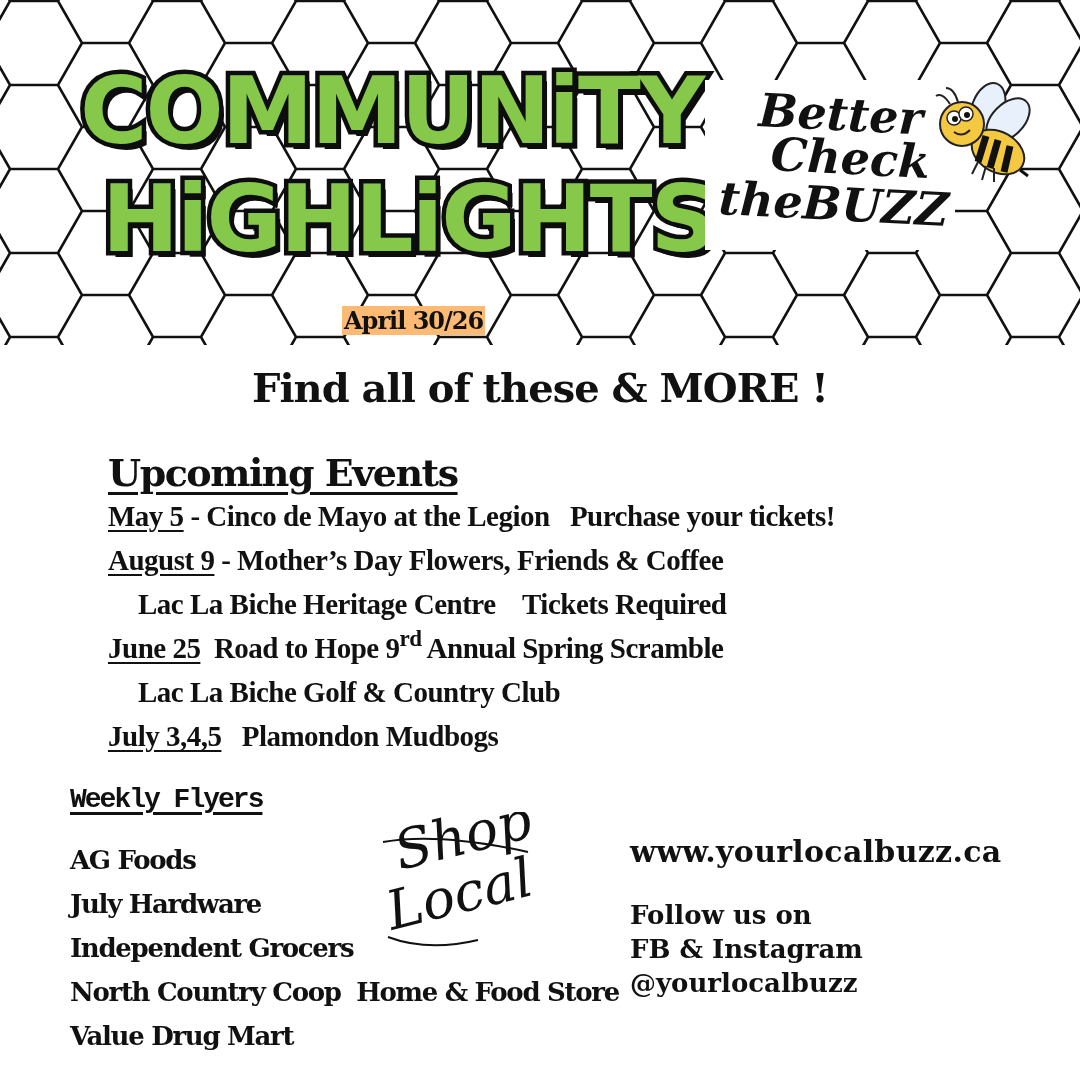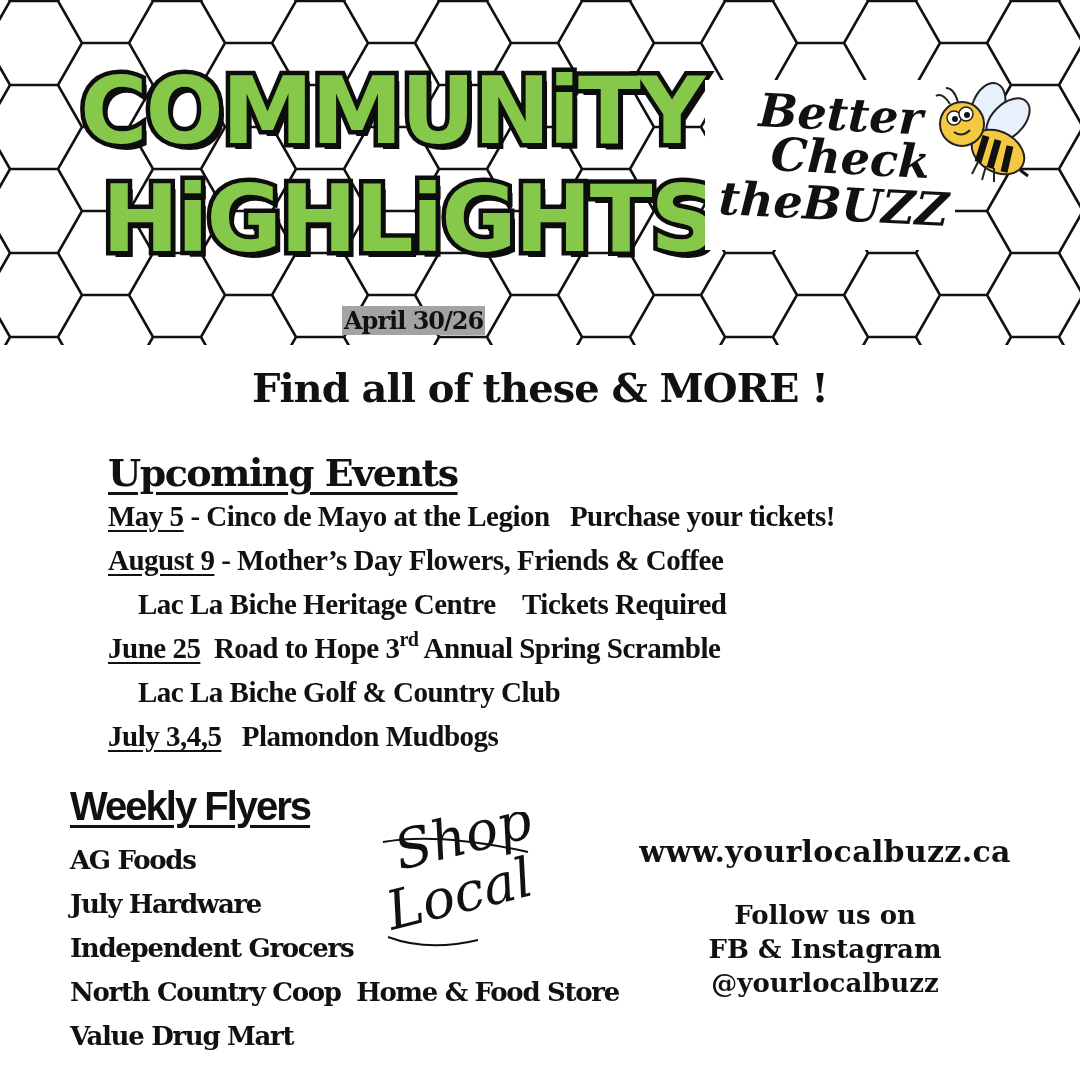--- a/index.html
+++ b/index.html
@@ -14,40 +14,40 @@
   .logo-line1 { position:absolute; left:8px; top:4px; }
   .logo-line2 { position:absolute; left:30px; top:112px; }
   .buzz-box { position:absolute; left:705px; top:80px; width:250px; height:170px; background:#fff; }
   .buzz-text { position:absolute; font-family:"DejaVu Serif", serif; font-style:italic; font-weight:bold;
                font-size:46px; line-height:44px; color:#111; transform:rotate(3deg); transform-origin:left top; }
   .buzz-l1 { left:760px; top:88px; }
   .buzz-l2 { left:772px; top:132px; }
   .buzz-l3 { left:720px; top:176px; }
   .bee { position:absolute; left:928px; top:70px; width:110px; height:120px; }
   .date { position:absolute; left:342px; top:306px; font-family:"DejaVu Serif", serif; font-weight:bold;
-          font-size:24px; letter-spacing:-1px; background:#a3a3a3; padding:0 2px; }
+          font-size:24px; letter-spacing:-1px; background:#fdba74; padding:0 2px; }
   .tagline { position:absolute; left:252px; top:364px; font-family:"DejaVu Serif", serif; font-weight:bold;
              font-size:40px; letter-spacing:-1px; }
   .h-events { position:absolute; left:108px; top:422px; font-family:"DejaVu Serif", serif; font-weight:bold;
               font-size:38px; letter-spacing:-1.5px; text-decoration:underline; text-decoration-thickness:3px;
               text-underline-offset:6px;margin-top:28px; }
   .events { position:absolute; left:108px; top:494px; width:940px; }
   .ev-line { font-family:"Liberation Serif", serif; font-weight:bold; font-size:29px; height:44px;
              line-height:44px; white-space:nowrap; letter-spacing:-0.5px; }
   .ev-line .dt { text-decoration:underline; text-underline-offset:4px; }
   .ev-line.indent { padding-left:30px; }
-  .ev-line sup { font-size:20px; vertical-align:12px; line-height:0; }
-  .h-flyers { position:absolute; left:70px; top:784px; font-family:Liberation Sans, sans-serif; font-weight:bold;
-              font-size:40px; letter-spacing:-2px; text-decoration:underline; text-decoration-thickness:3px;
+  .ev-line sup { font-size:23px; vertical-align:12px; line-height:0; }
+  .h-flyers { position:absolute; left:70px; top:784px; font-family:Liberation Mono, monospace; font-weight:bold;
+              font-size:28px; letter-spacing:-2px; text-decoration:underline; text-decoration-thickness:3px;
               text-underline-offset:5px; }
   .flyers { position:absolute; left:70px; top:838px; }
   .flyer { font-family:"DejaVu Serif", serif; font-weight:bold; font-size:26px; letter-spacing:-1.3px;
            height:44px; line-height:44px; white-space:nowrap; }
   .shoplocal { position:absolute; left:378px; top:812px; width:170px; height:140px; }
-  .contact { position:absolute; left:630px; top:830px; width:390px; text-align:center;
+  .contact { position:absolute; left:630px; top:830px; width:390px; 
              font-family:"DejaVu Serif", serif; font-weight:bold; color:#111; }
   .site { font-size:30px; line-height:44px; letter-spacing:0.3px; }
   .follow { font-size:26px; line-height:34px; margin-top:24px; }
 </style>
 </head>
 <body>
 
 <svg class="honeycomb" viewBox="0 0 1080 345" xmlns="http://www.w3.org/2000/svg">
   <defs>
     <pattern id="hex" width="143" height="84" patternUnits="userSpaceOnUse" x="-20" y="1">
@@ -92,21 +92,21 @@
 
 <div class="events">
   <div class="ev-line">
     <span class="dt">May 5</span><span style="white-space:pre"> - </span><span style="white-space:pre">Cinco de Mayo at the Legion   Purchase your tickets!</span>
   </div>
   <div class="ev-line">
     <span class="dt">August 9</span><span style="white-space:pre"> - </span><span>Mother’s Day Flowers, Friends &amp; Coffee</span>
   </div>
   <div class="ev-line indent" style="white-space:pre">Lac La Biche Heritage Centre    Tickets Required</div>
   <div class="ev-line">
-    <span class="dt">June 25</span><span style="white-space:pre">  </span><span>Road to Hope 3</span><sup>rd</sup><span style="white-space:pre"> Annual Spring Scramble</span>
+    <span class="dt">June 25</span><span style="white-space:pre">  </span><span>Road to Hope 9</span><sup>rd</sup><span style="white-space:pre"> Annual Spring Scramble</span>
   </div>
   <div class="ev-line indent">Lac La Biche Golf &amp; Country Club</div>
   <div class="ev-line">
     <span class="dt">July 3,4,5</span><span style="white-space:pre">   </span><span>Plamondon Mudbogs</span>
   </div>
 </div>
 
 <div class="h-flyers">Weekly Flyers</div>
 <div class="flyers">
   <div class="flyer">AG Foods</div>

